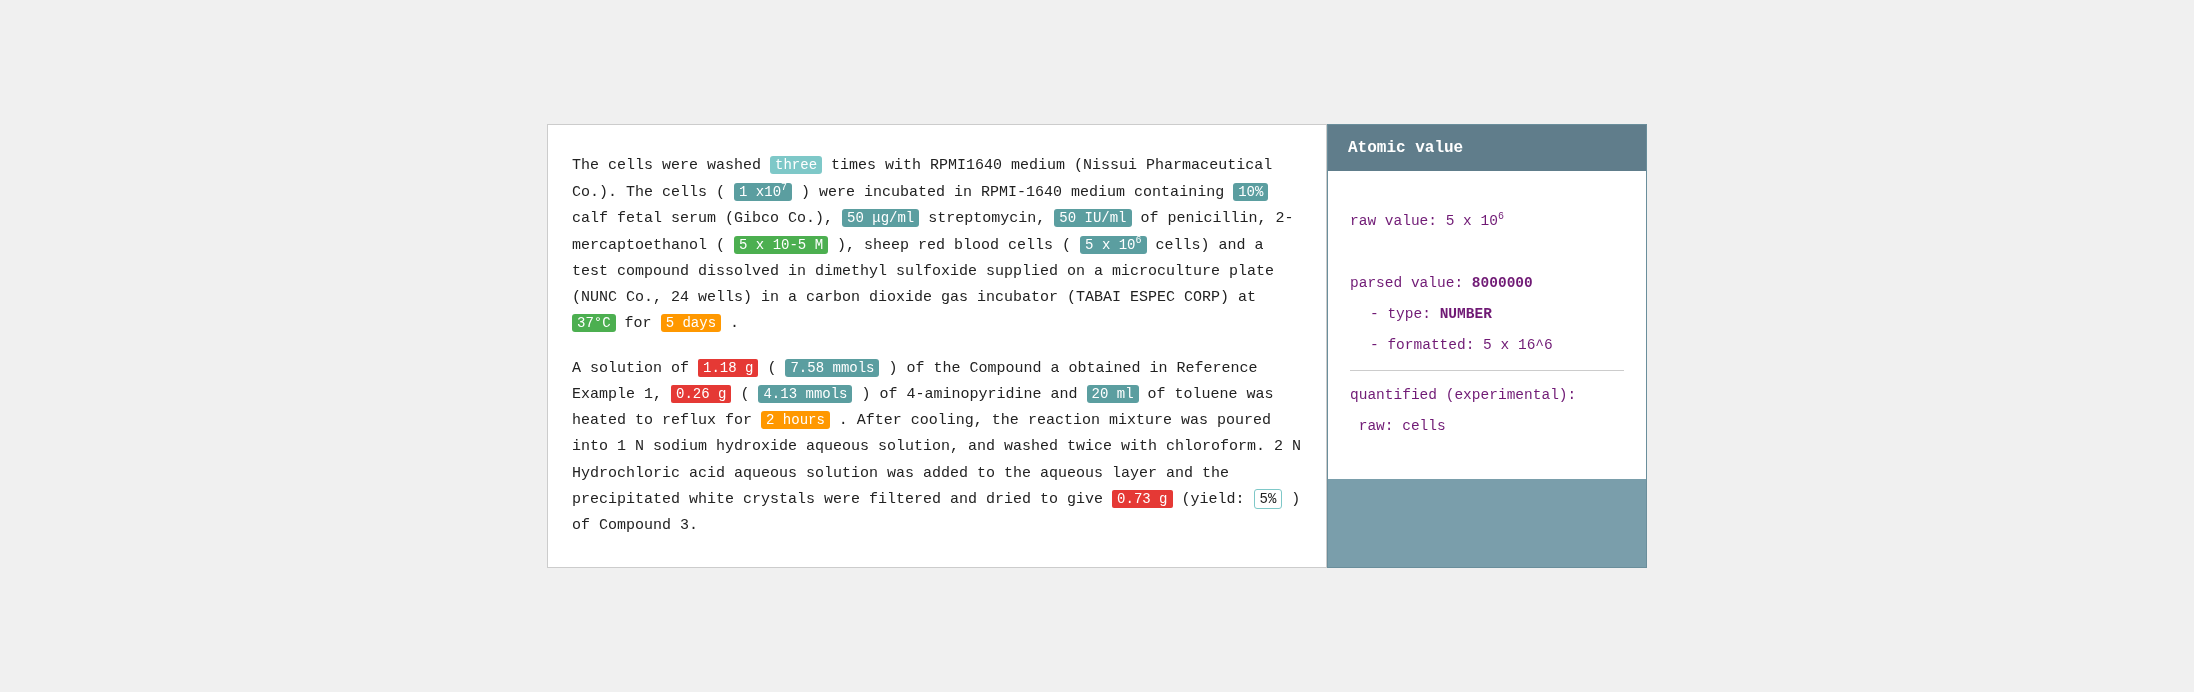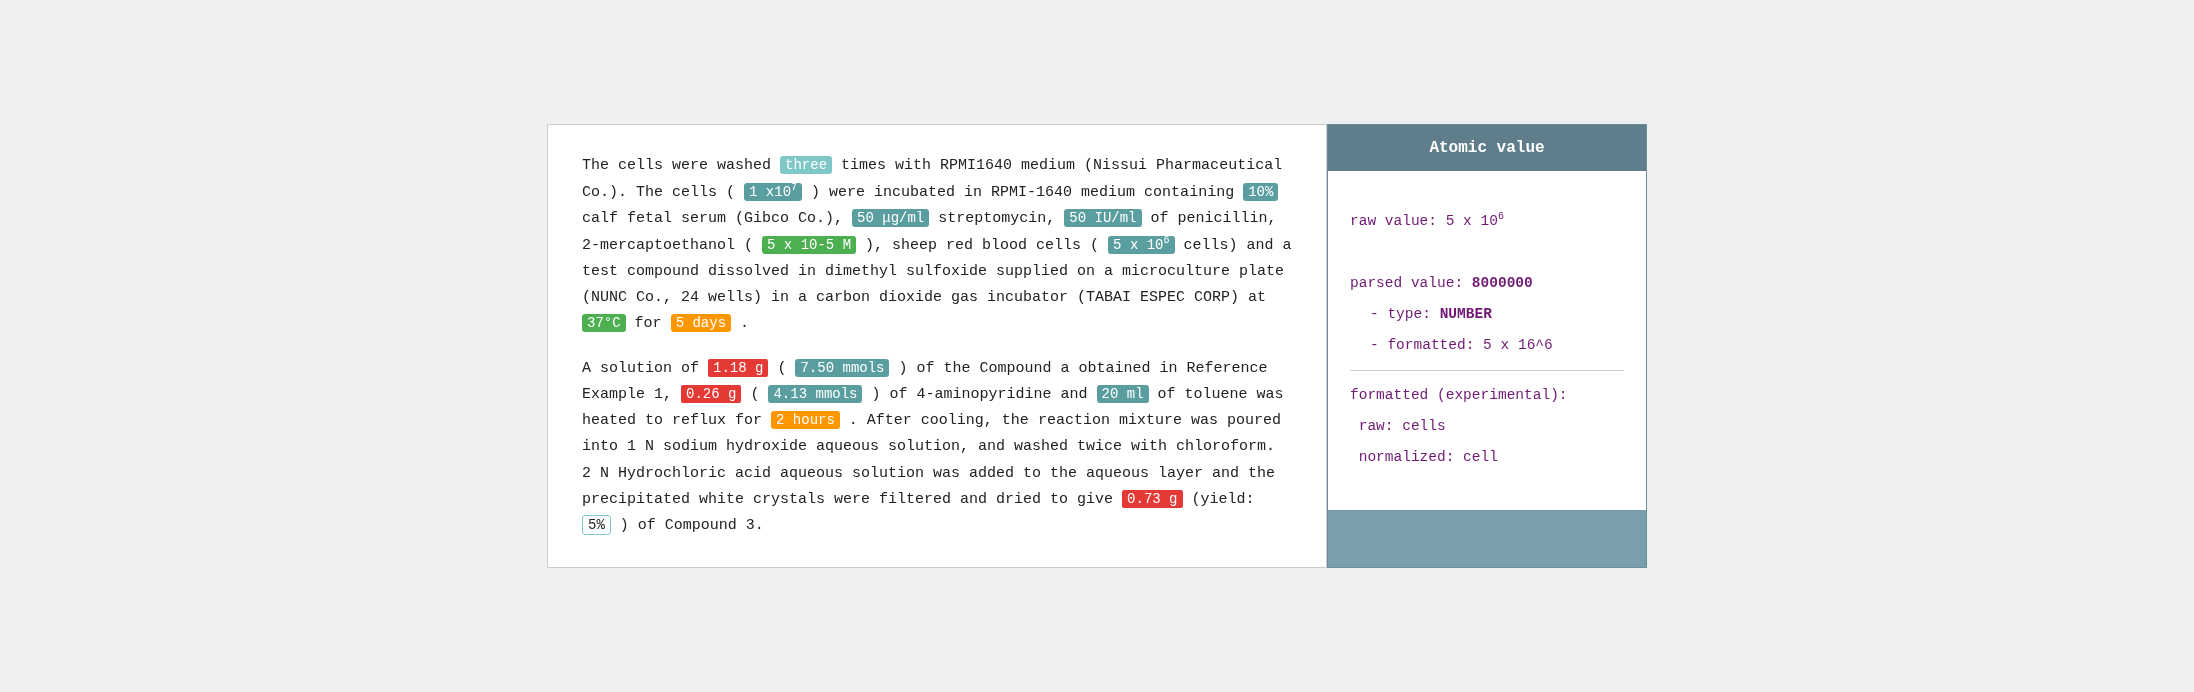--- a/index.html
+++ b/index.html
@@ -15,21 +15,21 @@
     .container {
       display: flex;
       flex-direction: row;
       gap: 0;
       max-width: 1100px;
       width: 100%;
     }
     .text-panel {
       background: #ffffff;
       border: 1px solid #ccc;
-      padding: 28px 34px;
+      padding: 28px 24px;
       flex: 1.1;
       font-size: 15px;
       line-height: 1.75;
       color: #222;
     }
     .text-panel p {
       margin-bottom: 18px;
     }
     .text-panel p:last-child {
       margin-bottom: 0;
@@ -80,21 +80,20 @@
       max-width: 340px;
       flex: 0 0 320px;
     }
     .info-panel-header {
       background: #607d8b;
       color: #fff;
       font-weight: bold;
       font-size: 16px;
       padding: 14px 20px;
       font-family: 'Courier New', Courier, monospace;
-      text-align: center;
     }
     .info-panel-body {
       background: #ffffff;
       padding: 36px 22px;
       font-size: 14.5px;
       line-height: 2;
       color: #701a75;
       font-family: 'Courier New', Courier, monospace;
     }
     .info-row {
@@ -140,21 +139,21 @@
       cells) and a test compound dissolved in dimethyl sulfoxide supplied on a microculture plate (NUNC Co., 24 wells) in a carbon dioxide gas incubator (TABAI ESPEC CORP) at
       <span class="highlight hl-green">37°C</span>
       for
       <span class="highlight hl-orange">5 days</span>
       .
     </p>
     <p>
       A solution of
       <span class="highlight hl-red">1.18 g</span>
       (
-      <span class="highlight hl-teal">7.50 mmols</span>
+      <span class="highlight hl-teal">7.58 mmols</span>
       ) of the Compound a obtained in Reference Example 1,
       <span class="highlight hl-red">0.26 g</span>
       (
       <span class="highlight hl-teal">4.13 mmols</span>
       ) of 4-aminopyridine and
       <span class="highlight hl-teal">20 ml</span>
       of toluene was heated to reflux for
       <span class="highlight hl-orange">2 hours</span>
       . After cooling, the reaction mixture was poured into 1 N sodium hydroxide aqueous solution, and washed twice with chloroform. 2 N Hydrochloric acid aqueous solution was added to the aqueous layer and the precipitated white crystals were filtered and dried to give
       <span class="highlight hl-red">0.73 g</span>
@@ -177,23 +176,20 @@
         parsed value: <span class="info-bold">8000000</span>
       </div>
       <div class="info-row info-indent">
         - type: <span class="info-bold">NUMBER</span>
       </div>
       <div class="info-row info-indent">
         - formatted: 5 x 16^6
       </div>
       <hr class="divider">
       <div class="info-row">
-        formatted (experimental):
+        quantified (experimental):
       </div>
       <div class="info-row">
         &nbsp;raw: cells
-      </div>
-      <div class="info-row">
-        &nbsp;normalized: cell
       </div>
     </div>
   </div>
 </div>
 
 </body></html>

